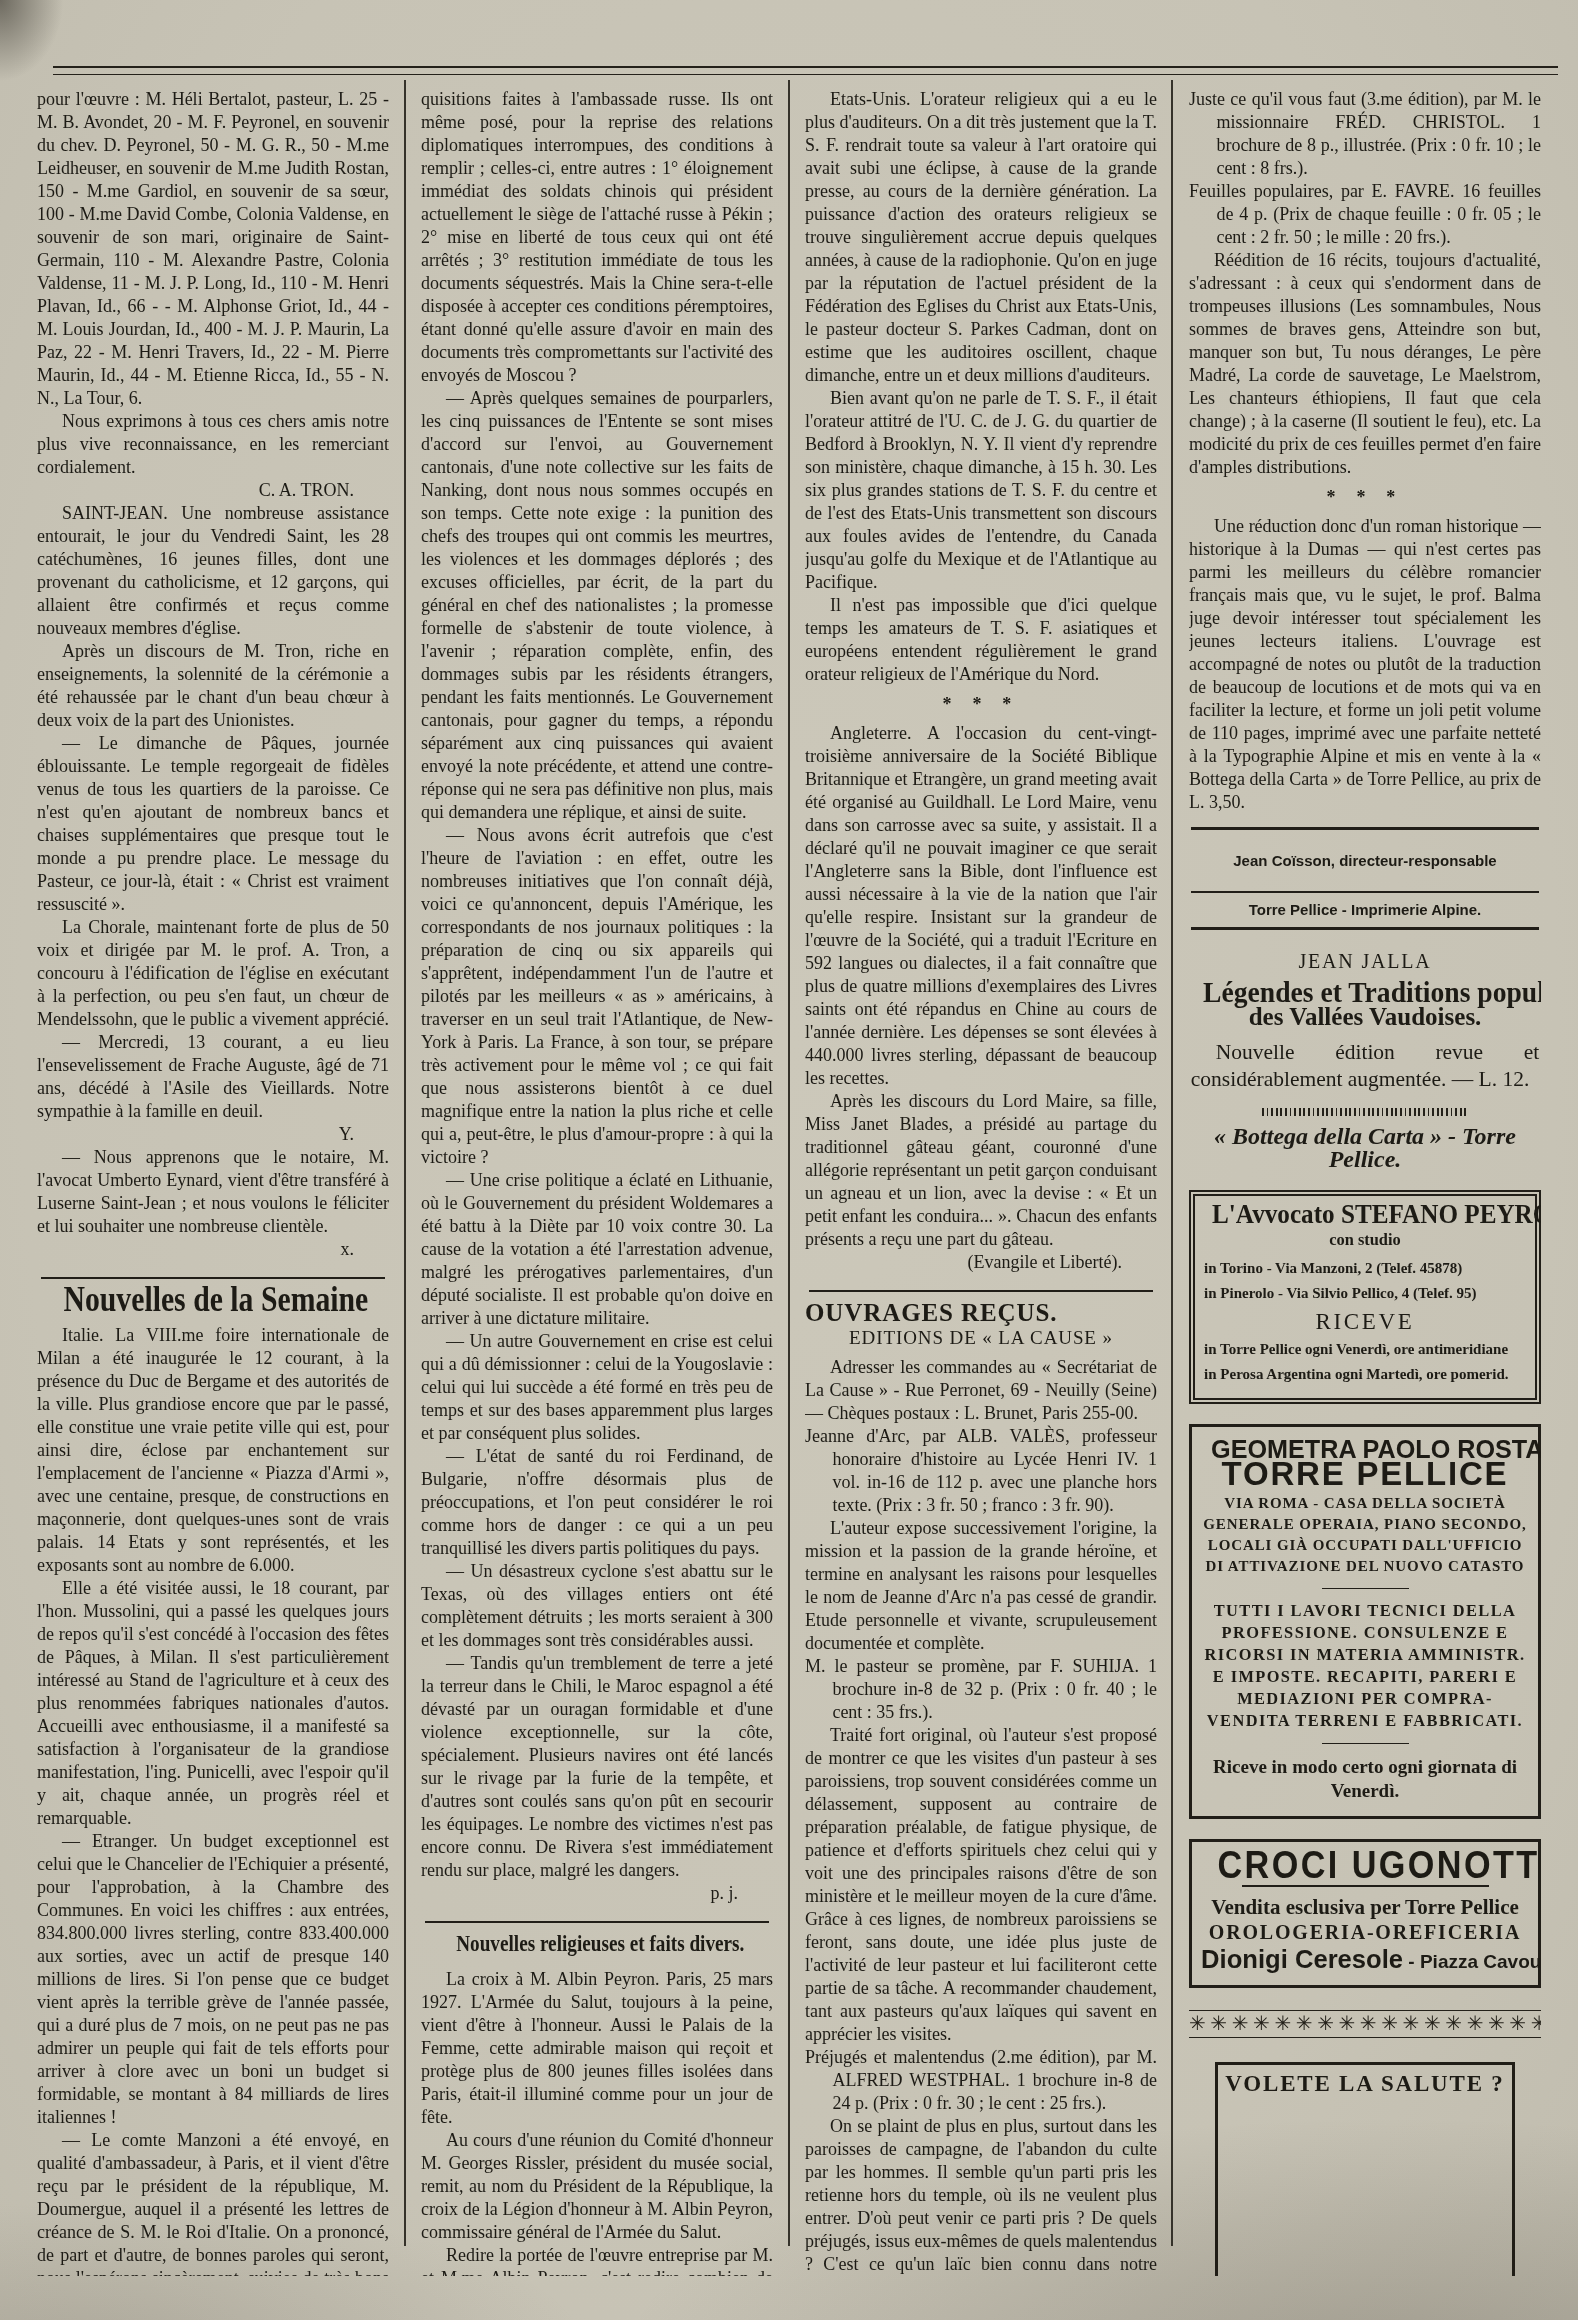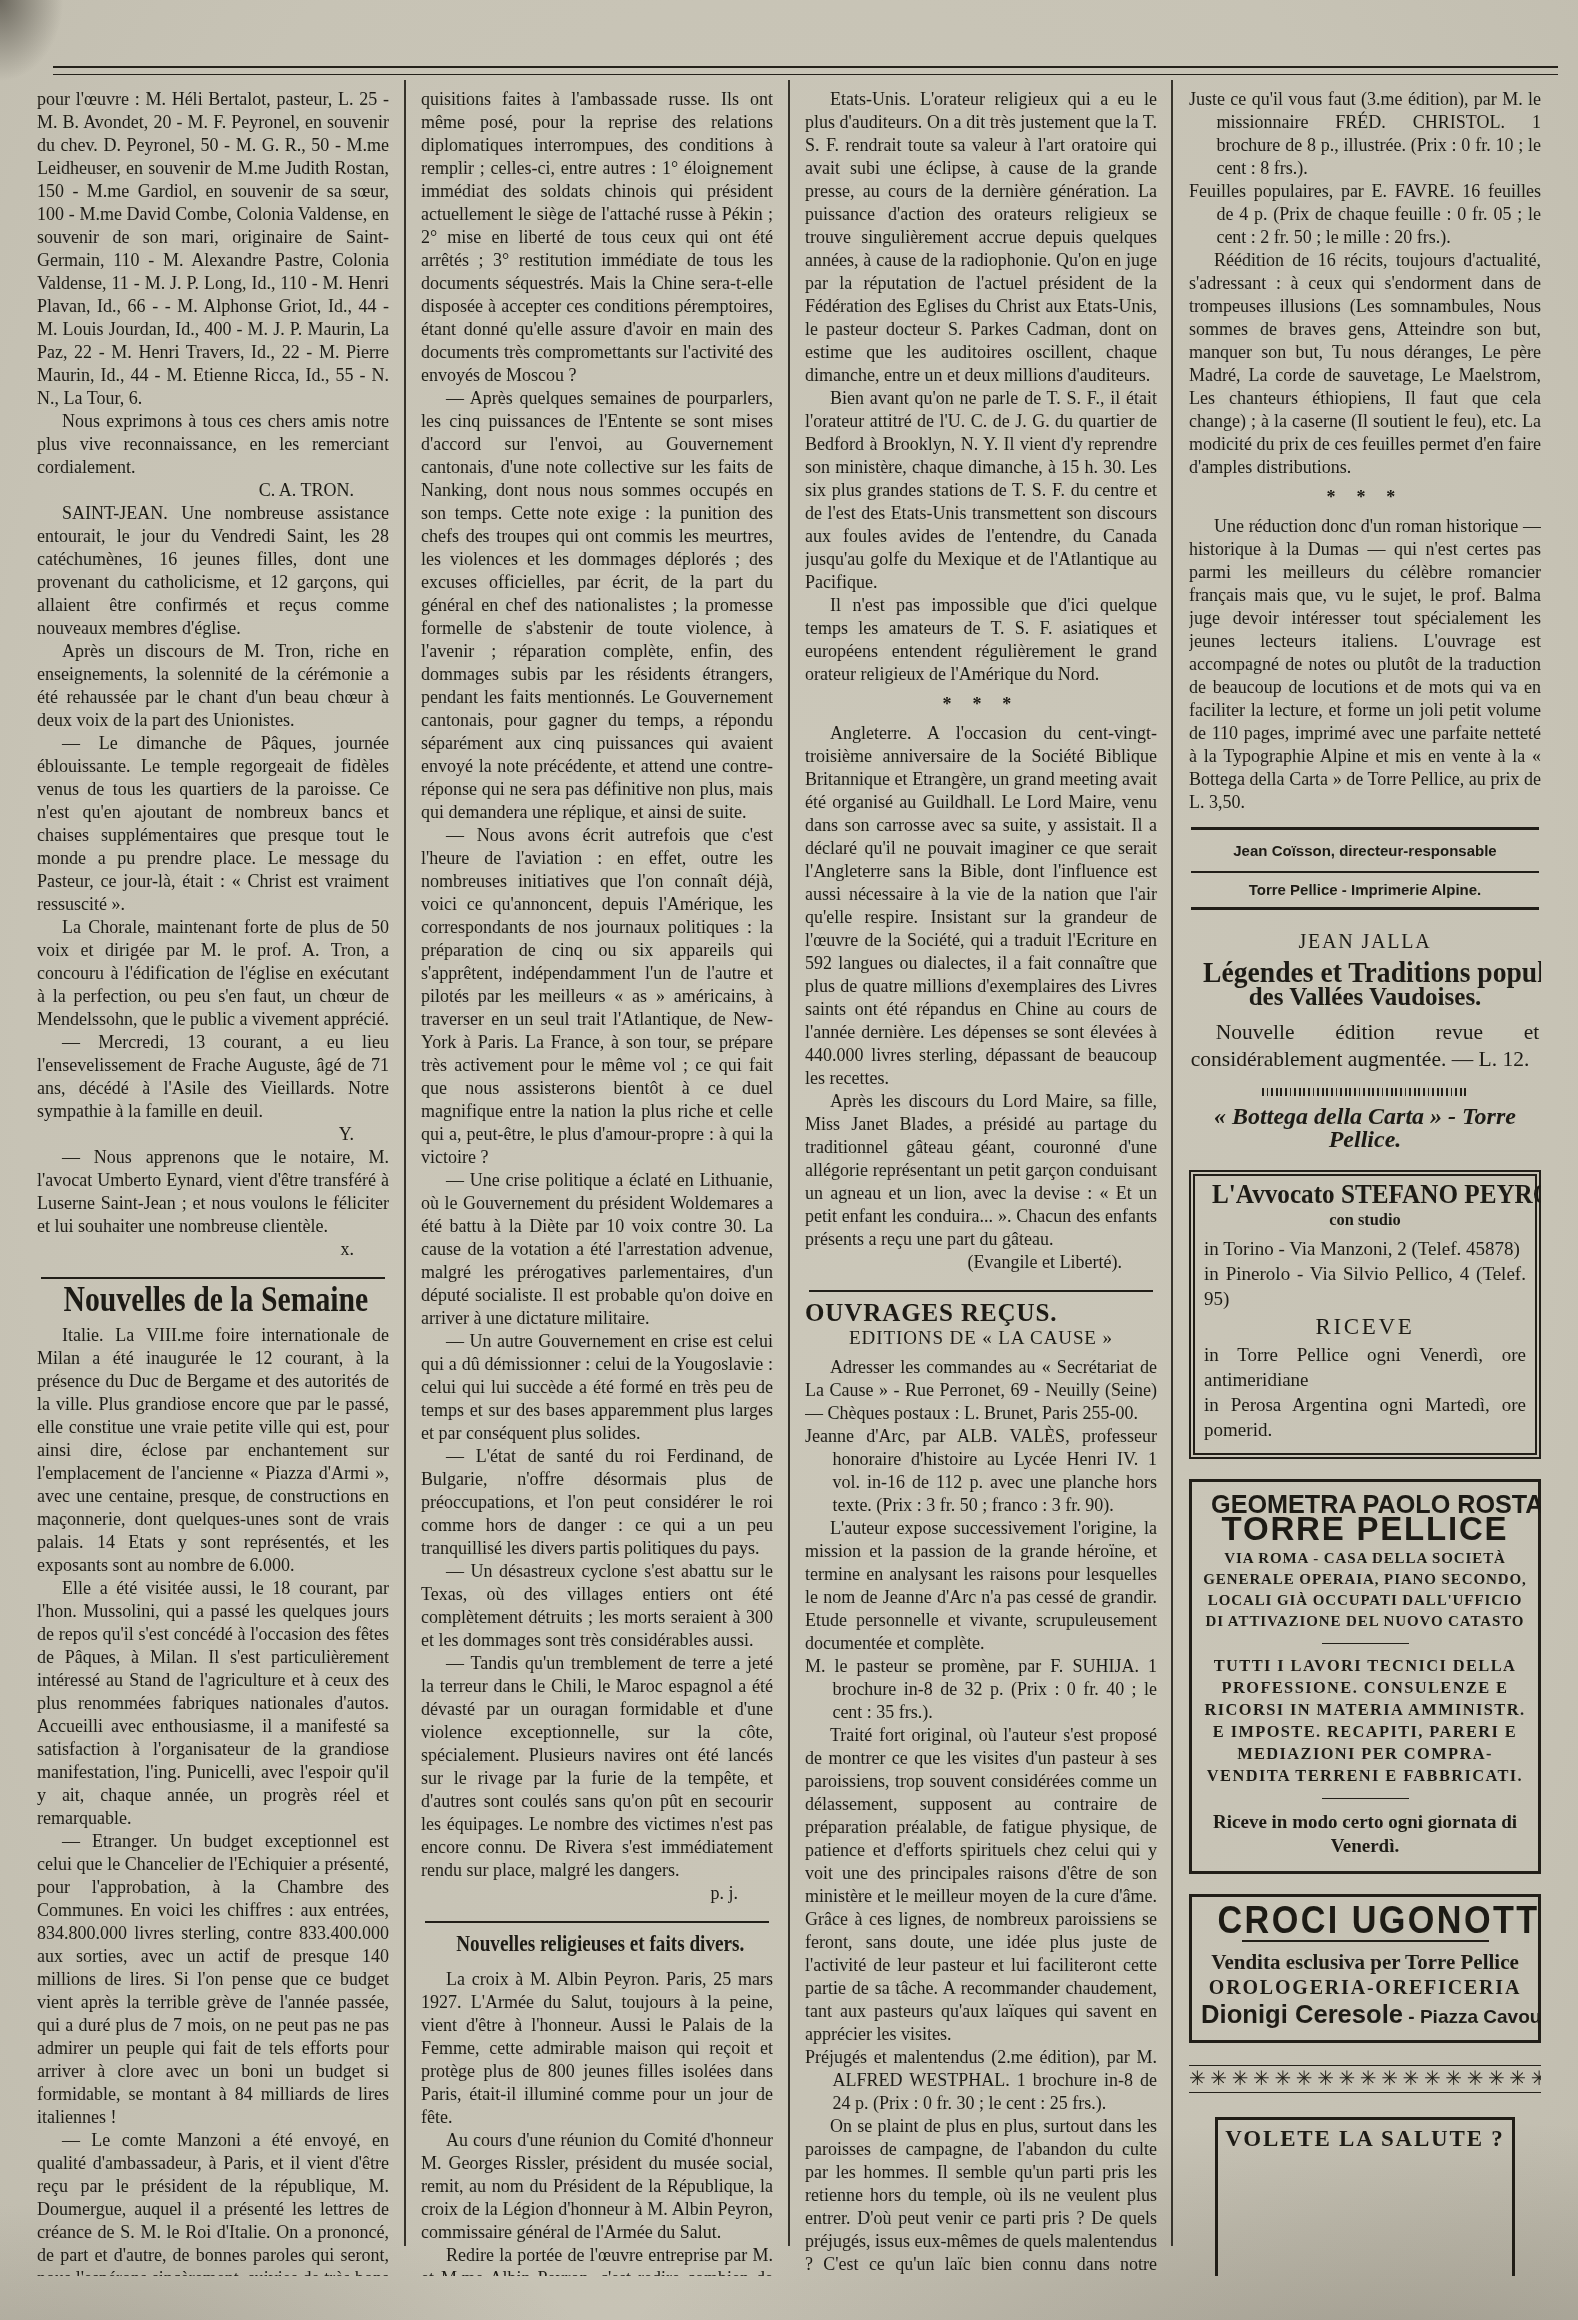--- a/index.html
+++ b/index.html
@@ -29,35 +29,35 @@
   .head1,.head1s{font-weight:bold;text-align:center;white-space:nowrap;margin:3.7px 0 12.8px;}
   .head1{font-size:35px;transform:scaleX(.85);}
   .head1s{font-size:24px;transform:scaleX(.8);}
   .head2{font-weight:bold;text-align:left;font-size:25px;letter-spacing:0.9px;margin:9.1px 0 1.8px;}
   .head3{text-align:center;font-size:19px;letter-spacing:0.9px;margin:0 0 7.3px;}
 
   
   .adcol{width:352px;}
   .masthead{margin:12.8px 1.8px 0;border-top:3.7px solid #211e18;border-bottom:3.7px solid #211e18;
     font-family:"Liberation Sans","DejaVu Sans",sans-serif;font-weight:bold;font-size:15px;text-align:center;}
-  .masthead .m1{border-bottom:2.7px solid #211e18;padding:9px 0;}
+  .masthead .m1{border-bottom:2.7px solid #211e18;padding:19px 0;}
   .masthead .m2{padding:5.5px 0;}
   .jalla{margin-top:20px;text-align:center;}
   .jalla .ja{font-size:20px;letter-spacing:1.8px;margin-bottom:7.3px;}
   .jalla .jt{font-weight:bold;font-size:30px;white-space:nowrap;transform:scaleX(.92);}
   .jalla .js{font-weight:bold;font-size:25px;margin-top:1.8px;}
   .jalla .jn{font-size:21.5px;line-height:27.4px;text-align:justify;text-indent:25px;margin:11px 1.8px 0;}
   .dotstrip{width:206px;height:8.2px;margin:14.6px auto 9.1px;
     background:repeating-linear-gradient(90deg,#24211a 0 1.8px,transparent 1.8px 4.6px);}
   .bottega{font-style:italic;font-weight:bold;font-size:24px;text-align:center;margin:7.3px 0 5.5px;}
 
   .adbox{border:6.4px double #211e18;margin-top:18.3px;padding:7.3px 9.1px 11px;}
   .peyrot .pt{font-weight:bold;font-size:26.5px;text-align:center;white-space:nowrap;transform:scaleX(.95);}
   .peyrot .ps{text-align:center;font-weight:bold;font-size:16.4px;margin:1.8px 0 5.5px;}
-  .peyrot .pl{font-weight:normal;font-size:19px;line-height:25px;}
+  .peyrot .pl{font-weight:bold;font-size:15px;line-height:25px;}
   .peyrot .pr{text-align:center;font-weight:normal;font-size:23px;letter-spacing:2.7px;margin:3.7px 0;}
 
   .rostagno{border:3.7px solid #211e18;margin-top:20px;padding:11px 11px 12.8px;text-align:center;}
   .rostagno .rt{font-family:"Liberation Sans","DejaVu Sans",sans-serif;font-weight:bold;font-size:26.5px;white-space:nowrap;transform:scaleX(.95);}
   .rostagno .rt2{font-family:"Liberation Sans","DejaVu Sans",sans-serif;font-weight:bold;font-size:33px;letter-spacing:1.8px;margin-top:1.8px;}
   .rostagno .ra{font-weight:bold;font-size:15px;line-height:21px;letter-spacing:0.9px;margin-top:7.3px;}
   .rostagno .rr{width:87px;border-top:1.8px solid #211e18;margin:11px auto;}
   .rostagno .rs{font-weight:bold;font-size:16.4px;line-height:22px;letter-spacing:1.4px;}
   .rostagno .rf{font-weight:bold;font-size:19px;line-height:24px;margin-top:9.1px;}
 

